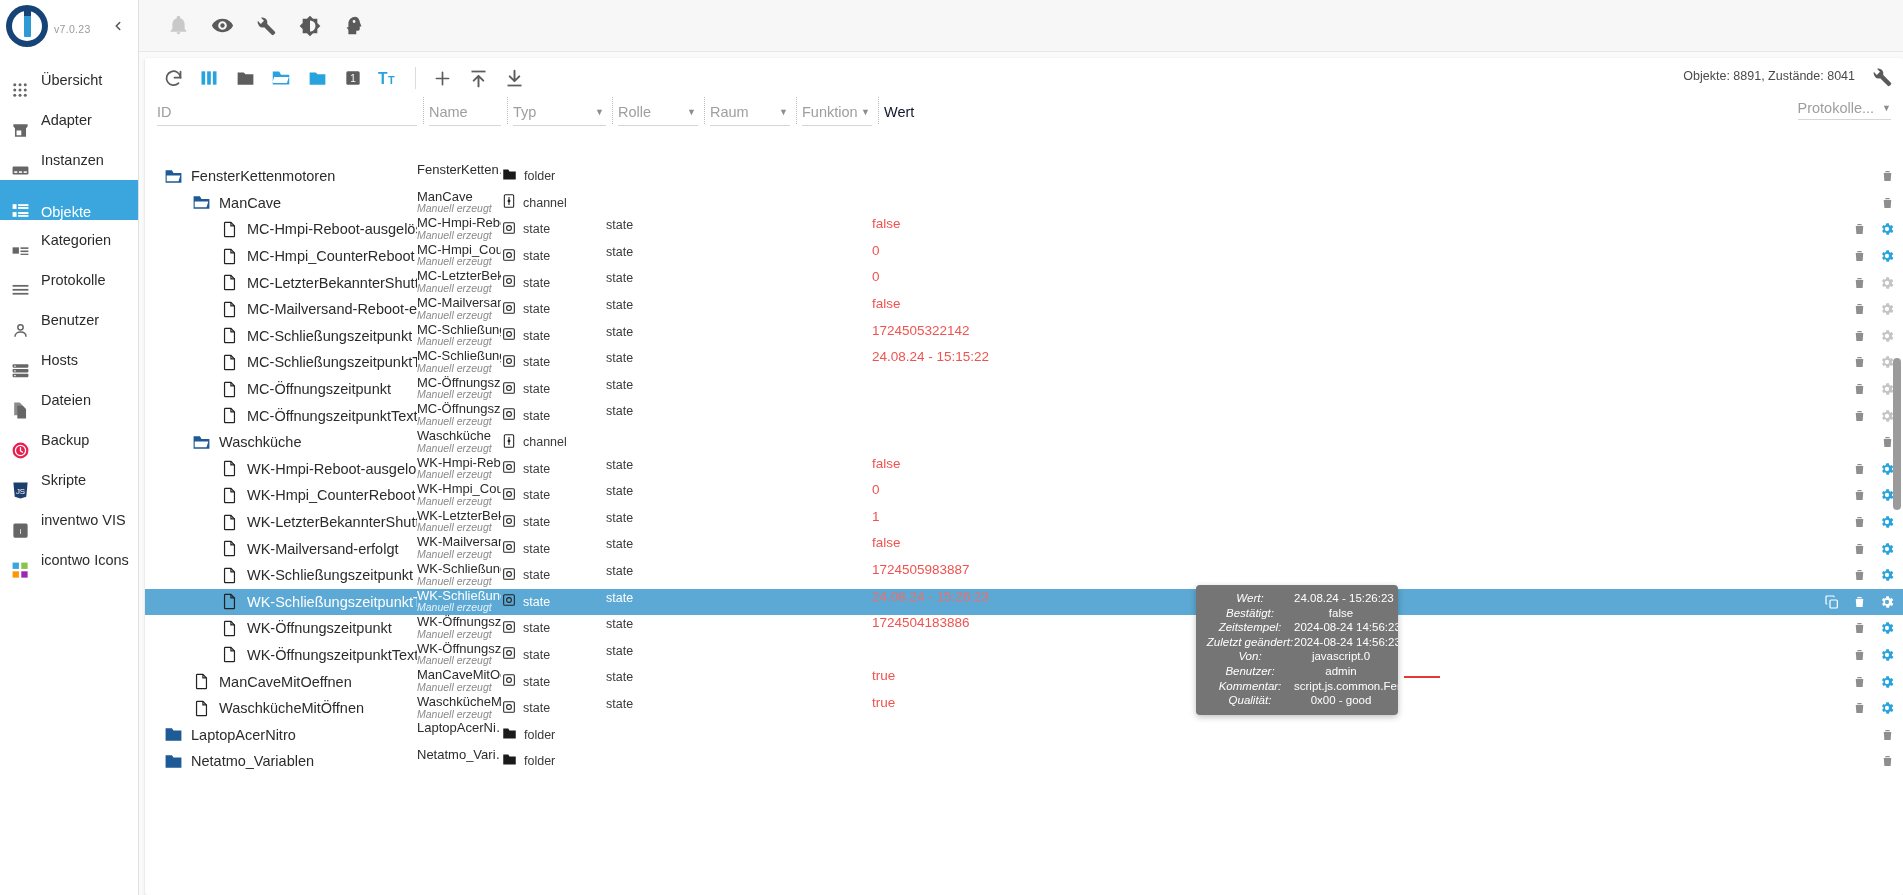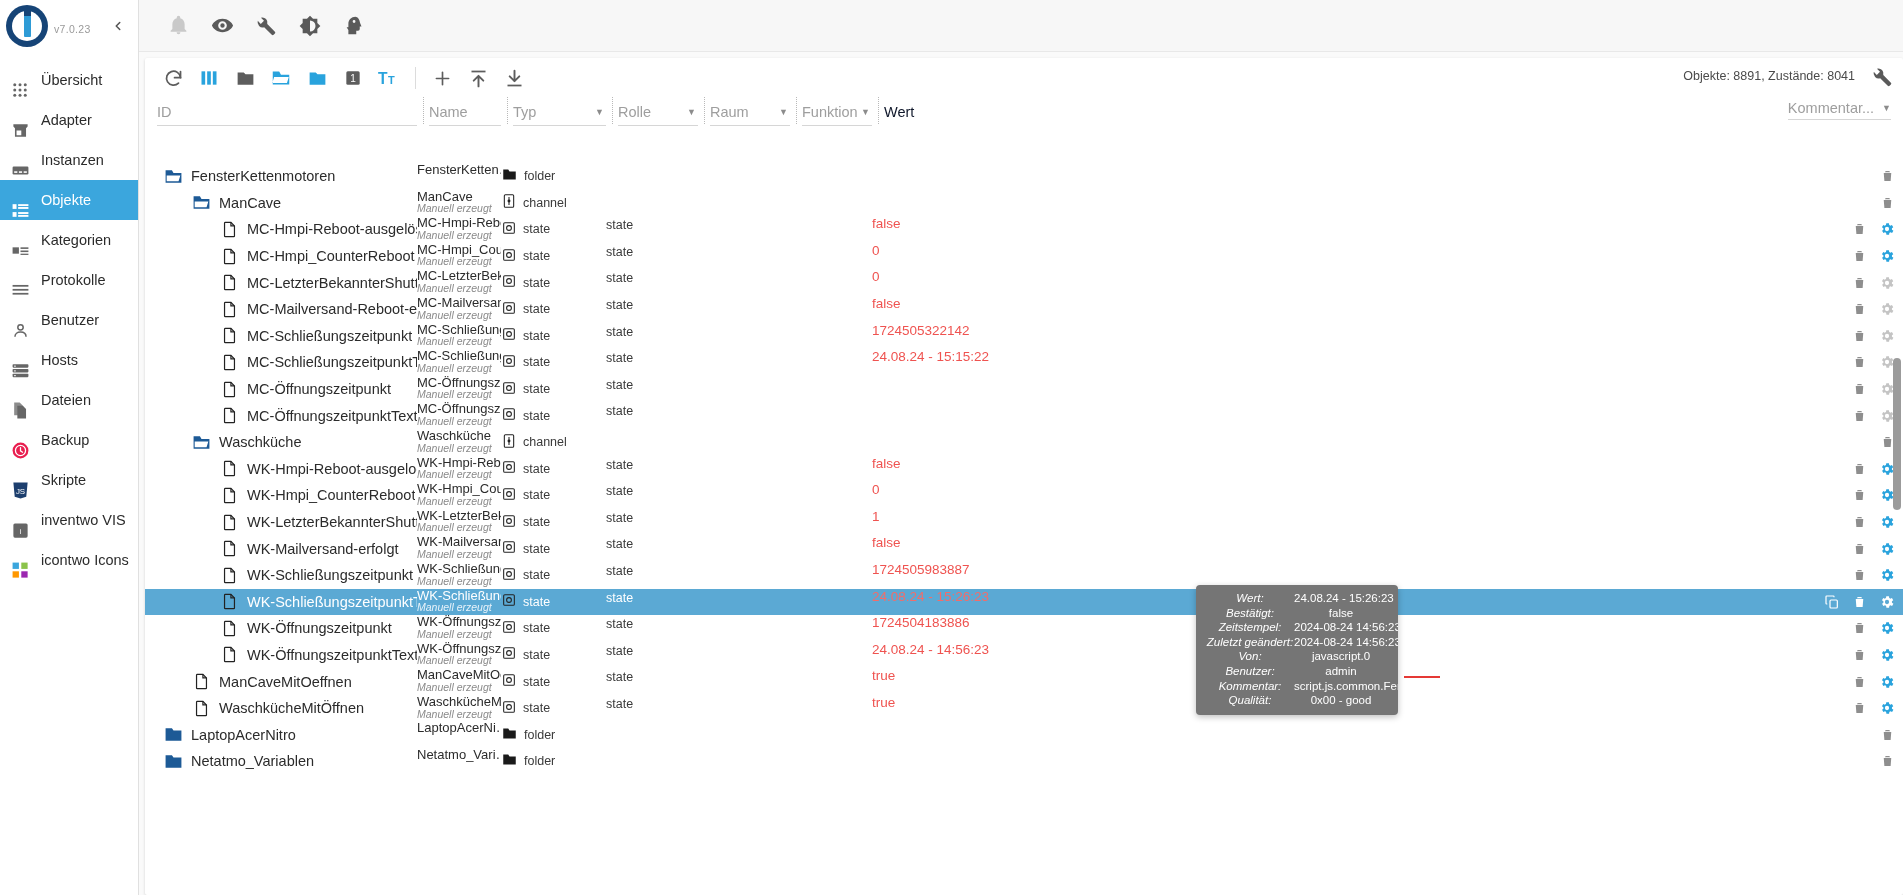--- a/index.html
+++ b/index.html
@@ -52,21 +52,21 @@
     width: 28px; height: 28px; border-radius: 50%;
     display: flex; align-items: center; justify-content: center;
     color: #555; font-size: 17px; cursor: pointer;
   }
   .nav { padding-top: 8px; }
   .nav-item {
     display: flex; align-items: center; gap: 11px;
     height: 40px; padding-left: 10px; cursor: pointer;
     color: #2b2b2b; font-size: 14.5px; white-space: nowrap;
   }
-  .nav-item.active { background: #3ba6dd; color: #ffffff; }
+  .nav-item.active { background: #3ba6dd; color: #ffffff; align-items: flex-end; }
   .nav-item.active .ni { color: #ffffff; }
   .ni { width: 20px; height: 20px; flex: 0 0 20px; color: #666; display: flex; align-items: center; justify-content: center; margin-top: 20px; }
   .ni svg { display: block; }
 
   
   #main { flex: 1; height: 895px; position: relative; background: #fafafa; overflow: hidden; }
 
   .topbar {
     height: 52px; background: #f7f7f7;
     border-bottom: 1px solid #e8e8e8;
@@ -480,21 +480,21 @@
           <span class="dv"></span>
             <span>Funktion</span>
           <span class="caret">▼</span>
             <span class="u"></span>
         </div>
         <div class="hcell plain" style="flex:1">
           <span class="dv"></span>
             <span>Wert</span>
         </div>
         <div class="settings-sel">
-          <span>Kommentar...</span>
+          <span>Protokolle...</span>
           <span class="caret" style="margin:0;">▼</span>
           <span class="u2"></span>
         </div>
       </div>
 
       <div class="tree" id="tree">
           <div class="trow">
             <div class="c-id" style="padding-left:18px">
               <span class="ico">
                 <svg width="19" height="19" viewBox="0 0 24 24" fill="#1d5a96">
@@ -1181,21 +1181,20 @@
             <div class="c-typ">
               <span><svg width="16" height="16" viewBox="0 0 24 24" fill="none" stroke="#222" stroke-width="1.6">
                   <rect x="4" y="4" width="16" height="16" rx="1.8"></rect>
                   <circle cx="12" cy="12" r="3.6"></circle>
                 </svg></span>
               <span class="typ-txt">state</span>
             </div>
             <div class="c-role"><span class="role-txt">state</span></div>
             <div class="c-raum"></div>
             <div class="c-funk"></div>
-            <div class="c-wert">24.08.24 - 14:56:23</div>
             <div class="rowacts">
               <span class="ract">
                 <svg width="15" height="16" viewBox="0 0 24 24" fill="currentColor">
                   <path d="M6 7h12l-1 13H7zM9 4h6l1 2H8z"></path>
                 </svg>
               </span>
               <span class="ract gear-on">
                 <svg width="16" height="16" viewBox="0 0 24 24" fill="currentColor">
                   <path d="M19.4 13a7.6 7.6 0 0 0 0-2l2-1.6-2-3.4-2.4 1a7.7 7.7 0 0 0-1.7-1l-.4-2.6h-4l-.4 2.6a7.7 7.7 0 0 0-1.7 1l-2.4-1-2 3.4L6.6 11a7.6 7.6 0 0 0 0 2l-2 1.6 2 3.4 2.4-1a7.7 7.7 0 0 0 1.7 1l.4 2.6h4l.4-2.6a7.7 7.7 0 0 0 1.7-1l2.4 1 2-3.4zM12 15.2A3.2 3.2 0 1 1 12 8.8a3.2 3.2 0 0 1 0 6.4z"></path>
                 </svg>

